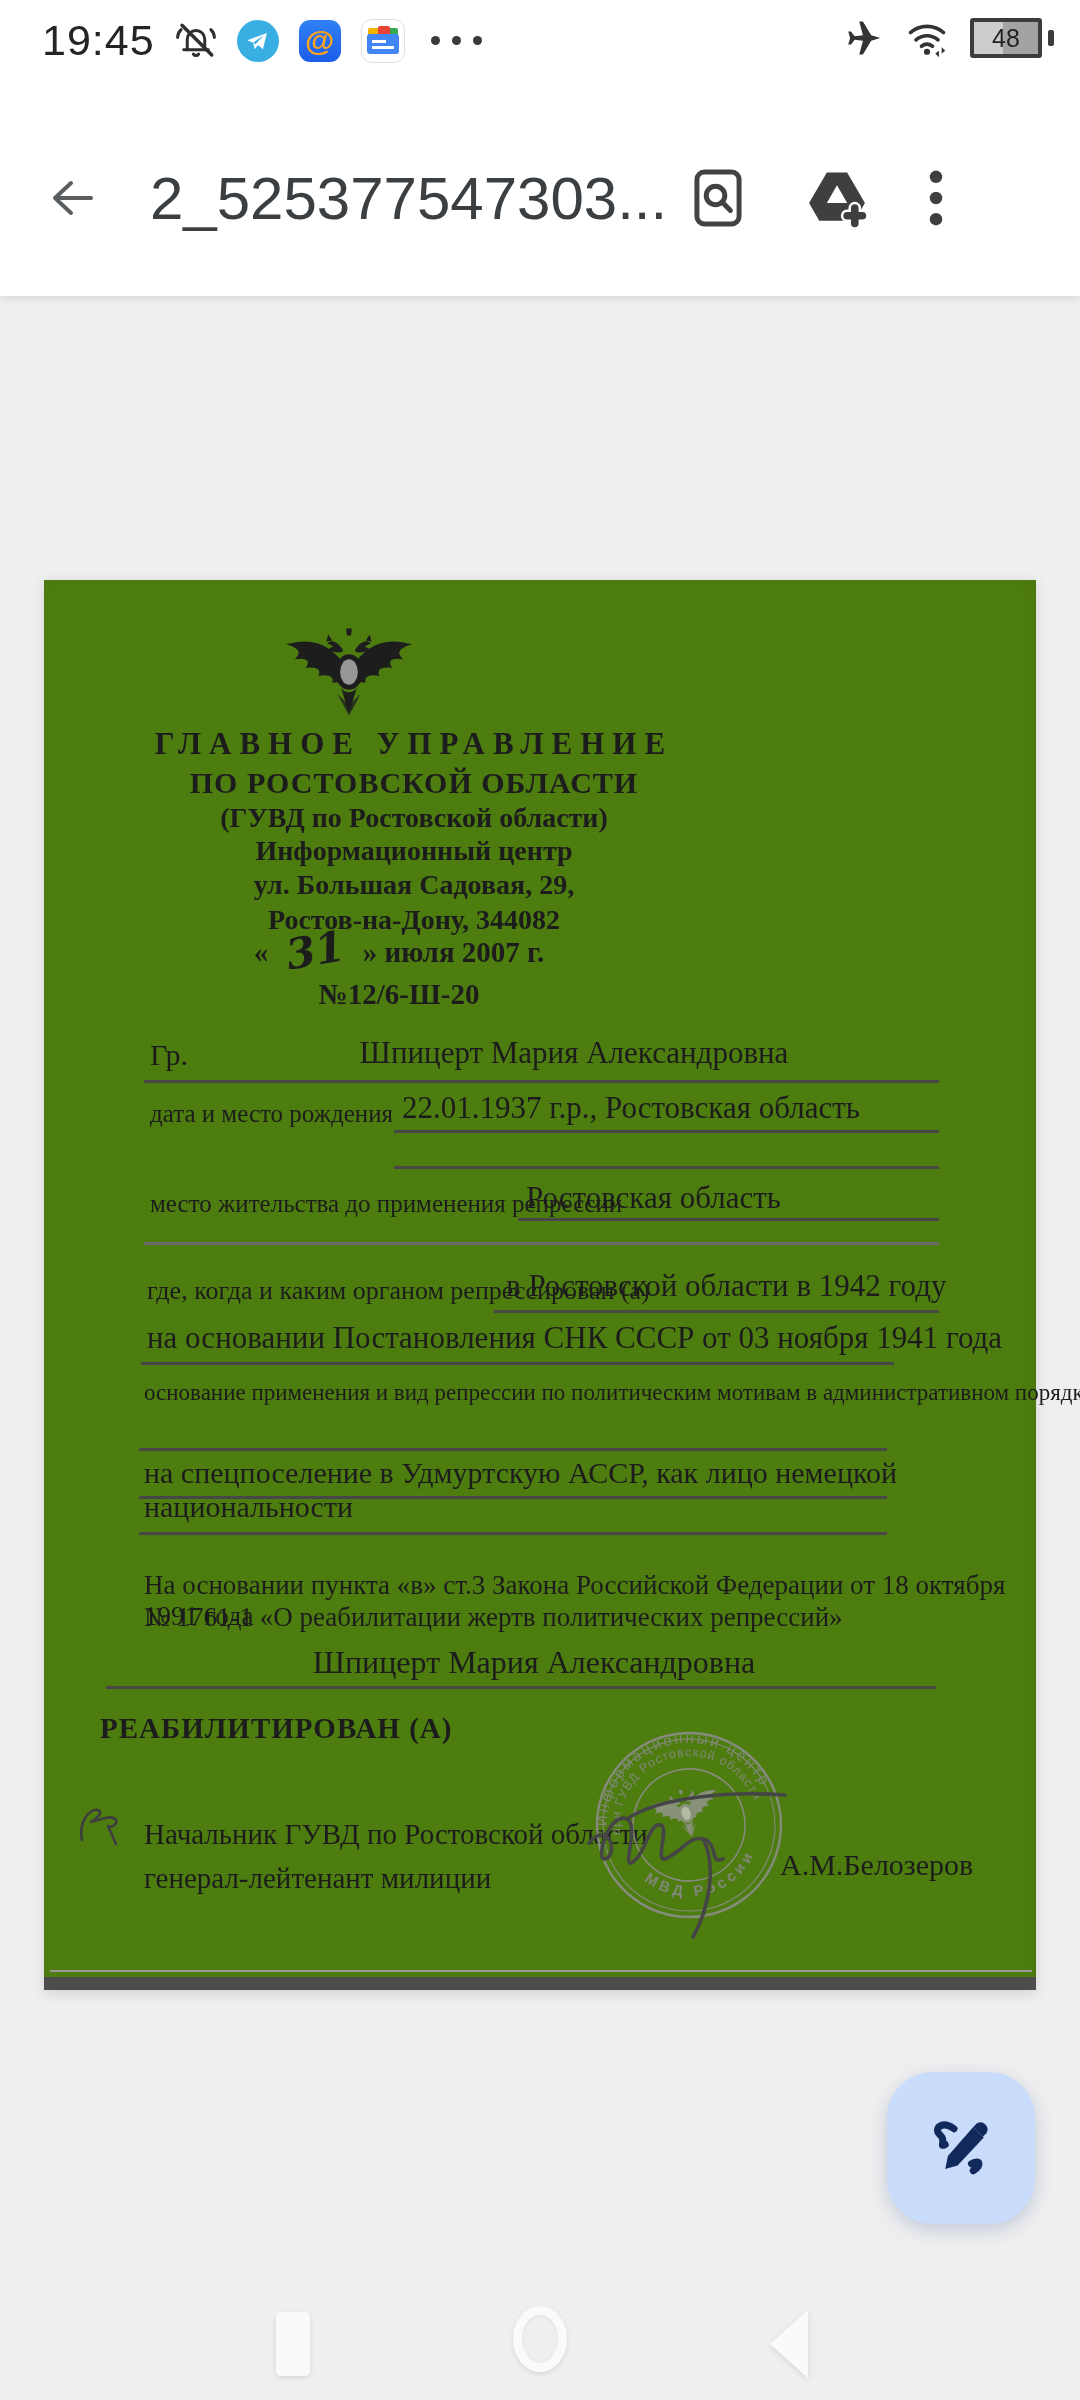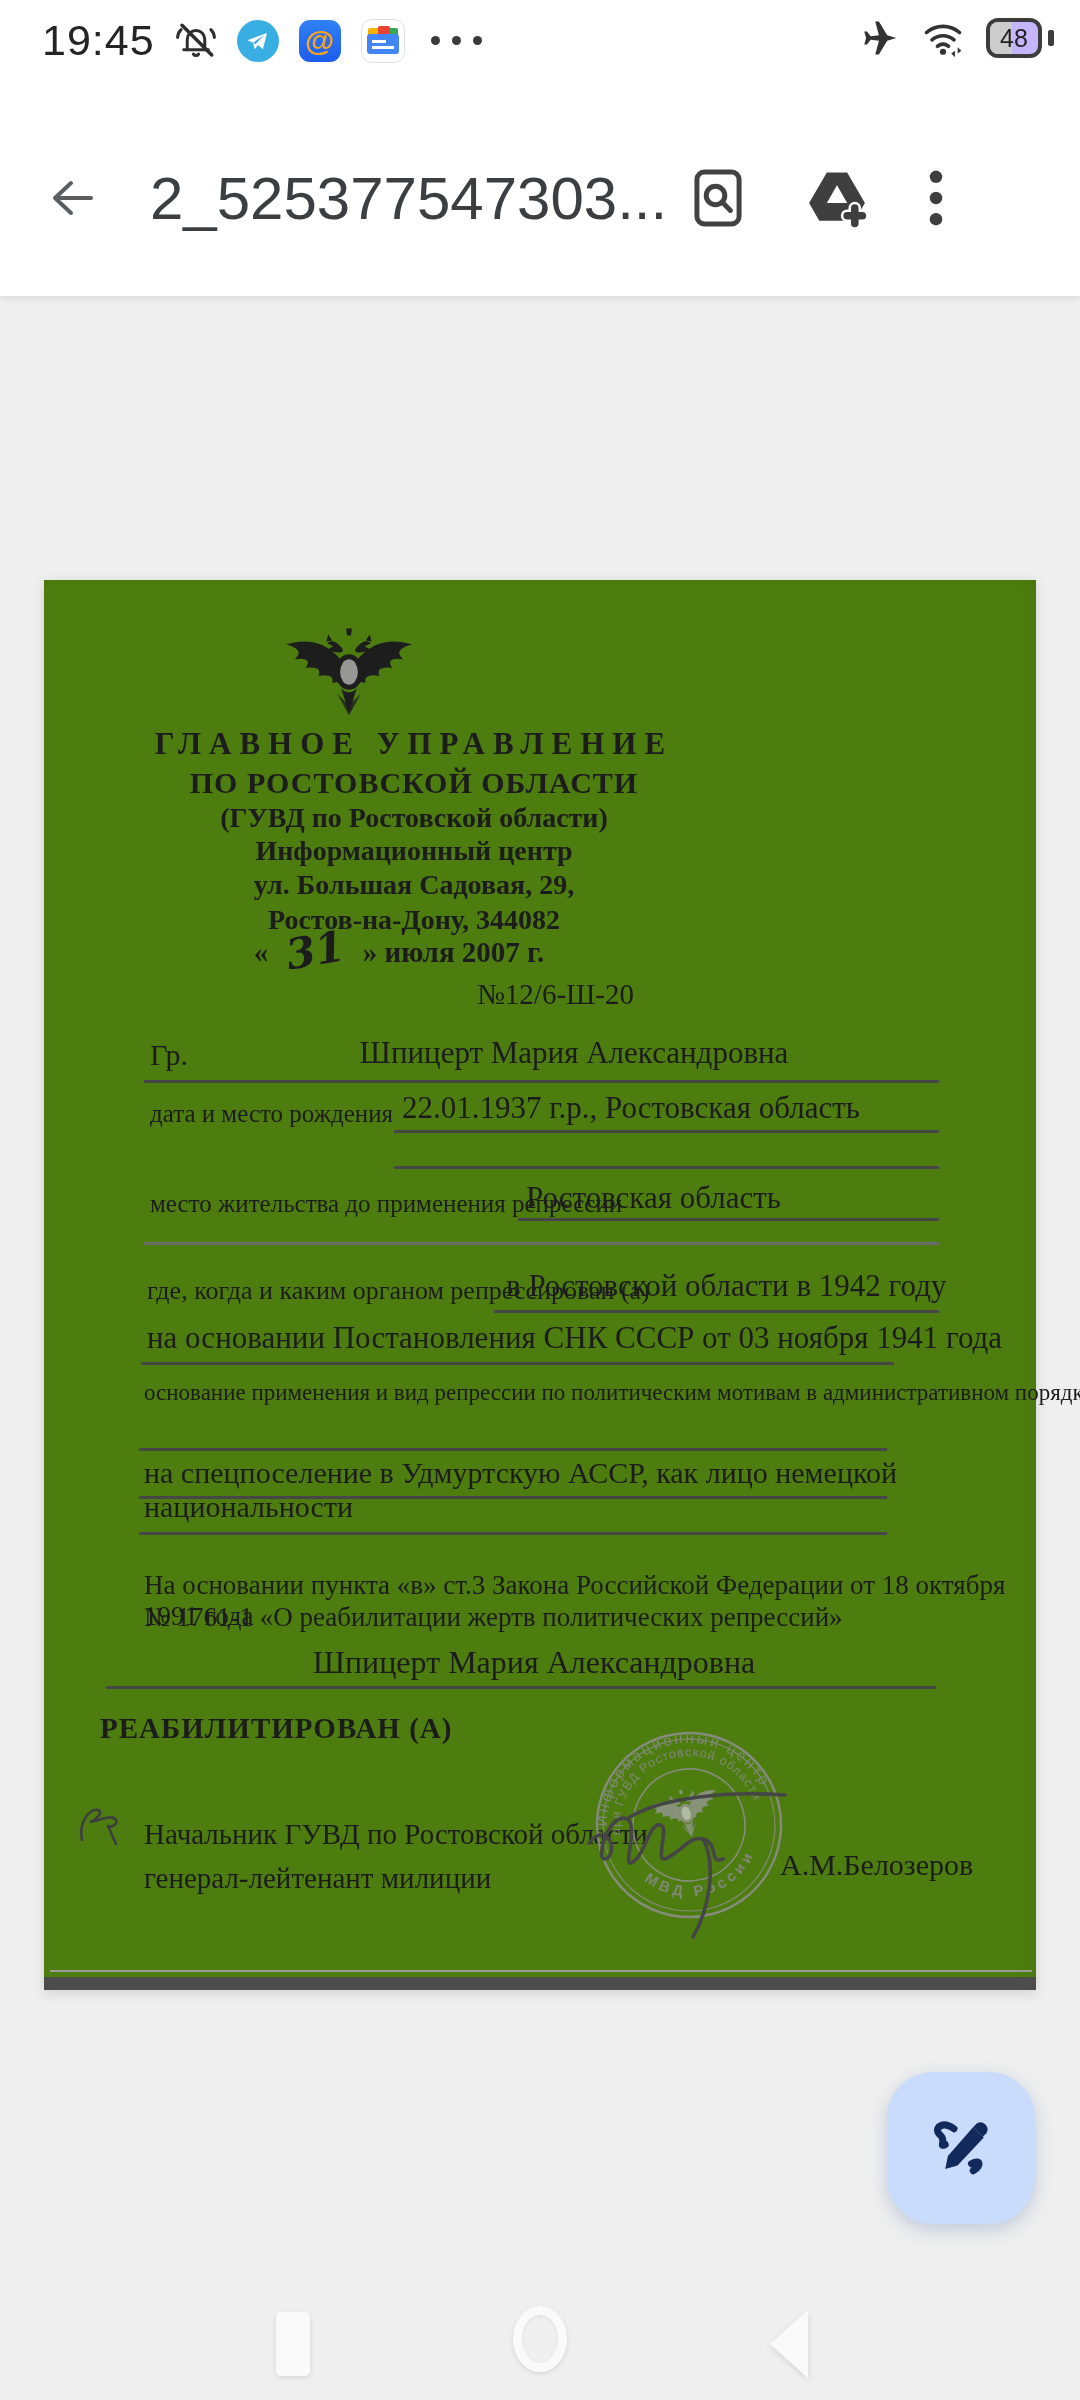--- a/index.html
+++ b/index.html
@@ -15,22 +15,22 @@
   .sb-right{display:flex;align-items:center;gap:20px;}
   .sb-time{font-size:43px;color:#242424;letter-spacing:1px;}
   .appicon{width:42px;height:42px;border-radius:11px;display:flex;align-items:center;justify-content:center;}
   .tg{background:#38aee3;border-radius:50%;}
   .mail{background:linear-gradient(#2f80f5,#1d5ded);}
   .mail span{color:#ffa31a;font-weight:bold;font-size:30px;font-family:"Liberation Sans",sans-serif;}
   .news{background:#ffffff;border:1px solid #e0e0e0;position:relative;overflow:hidden;}
   .dots3{display:flex;gap:12px;margin-left:6px;}
   .dots3 i{width:9px;height:9px;border-radius:50%;background:#3a3a3a;}
   
-  .battery{position:relative;width:56px;height:40px;border:4px solid #3c3c3c;border-radius:12px;
-           display:flex;align-items:center;justify-content:center;box-sizing:border-box;background:#c4b5fd;overflow:hidden;}
+  .battery{position:relative;width:72px;height:40px;border:4px solid #3c3c3c;border-radius:3px;
+           display:flex;align-items:center;justify-content:center;box-sizing:border-box;background:#a3a3a3;overflow:hidden;}
   .battery .fill{position:absolute;left:0;top:0;bottom:0;width:46%;background:#cccccc;}
   .battery b{position:relative;font-size:25px;font-weight:normal;color:#222;z-index:2;
              font-family:"Liberation Sans",sans-serif;}
   .battery-stub{width:6px;height:16px;background:#3c3c3c;border-radius:2px;margin-left:-14px;}
   
   .app-bar{position:absolute;left:0;top:100px;width:988px;height:196px;display:flex;align-items:center;
            font-family:"Liberation Sans",sans-serif;}
   .back-btn{margin-left:42px;width:60px;height:60px;display:flex;align-items:center;justify-content:center;}
   .doc-file-title{margin-left:48px;font-size:60px;color:#3b3f42;white-space:nowrap;overflow:hidden;
                   max-width:540px;}
@@ -45,21 +45,21 @@
   .org-line2{font-size:30px;letter-spacing:1px;margin-bottom:7px;}
   .org-line3{font-size:30px;letter-spacing:1px;margin-bottom:6px;}
   .org-line4{font-size:28px;margin-bottom:5px;}
   .org-line5{font-size:28px;margin-bottom:6px;}
   .org-line6{font-size:28px;margin-bottom:7px;}
   .org-line7{font-size:28px;}
   .doc-title{left:520px;top:210px;width:430px;text-align:center;font-weight:bold;font-size:31px;letter-spacing:0.5px;}
   .date-line{left:120px;top:356px;width:470px;text-align:center;font-weight:bold;font-size:29px;}
   .handwritten{display:inline-block;font-family:"DejaVu Serif",serif;font-style:italic;font-size:42px;
                transform:rotate(-10deg);margin:0 18px;line-height:0;position:relative;top:3px;}
-  .doc-number{left:120px;top:398px;width:470px;text-align:right;font-weight:normal;font-size:29px;}
+  .doc-number{left:120px;top:398px;width:470px;text-align:center;font-weight:bold;font-size:29px;}
   .lbl{font-size:25px;}
   .val{font-size:31px;}
   .uline{position:absolute;height:0;border-top:3px solid #474747;}
   .bold-cap{font-weight:bold;font-size:29px;letter-spacing:1px;}
   .page-bottom-line{position:absolute;left:6px;right:4px;bottom:18px;height:0;border-top:2px solid #9a9a9a;}
   .page-bottom-strip{position:absolute;left:0;right:0;bottom:0;height:13px;background:#4c4c4c;}
   
   .fab{position:absolute;left:887px;top:2072px;width:148px;height:152px;border-radius:46px;
        background:#c9dcfb;display:flex;align-items:center;justify-content:center;
        box-shadow:0 6px 18px rgba(60,90,160,0.25);}

